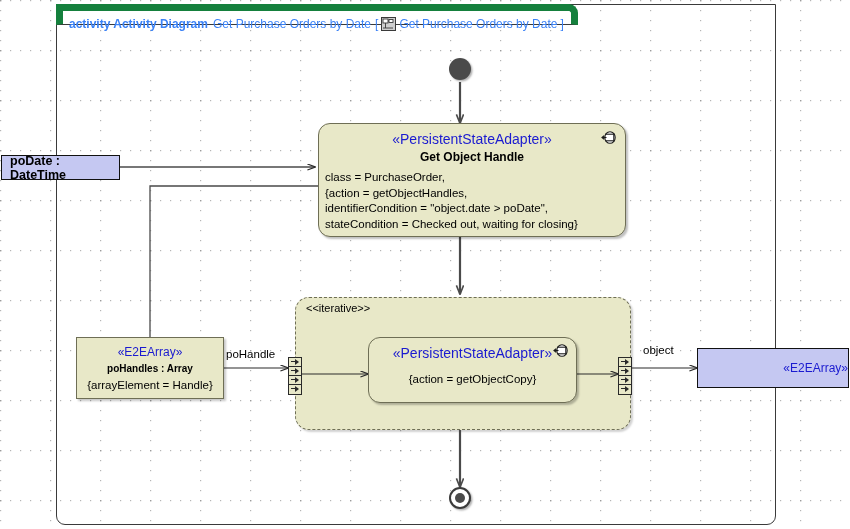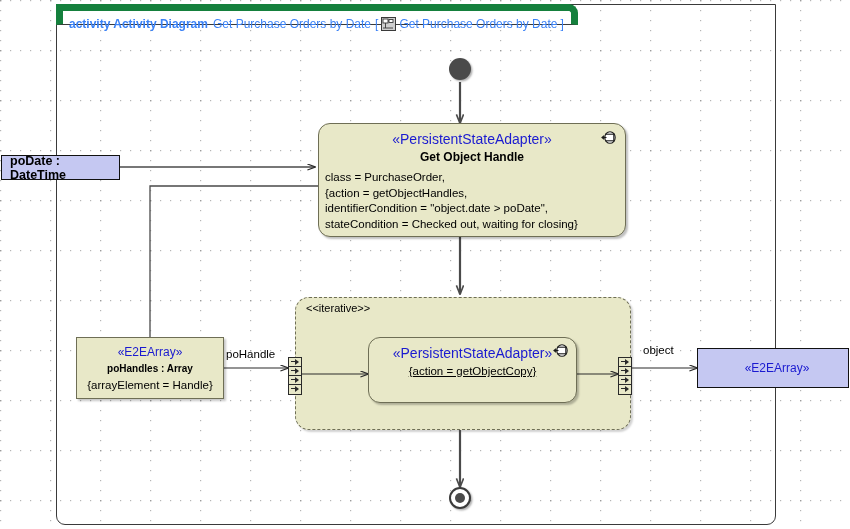--- a/index.html
+++ b/index.html
@@ -122,21 +122,21 @@
     right: 8px;
   }
 
   
   .objnode {
     background: #c5c8f2;
     border: 1px solid #111111;
     z-index: 5;
     display: flex;
     flex-direction: column;
-    align-items: center;
+    align-items: flex-end;
     justify-content: center;
     padding-left: 8px;
   }
   .objnode .stereo {
     color: #1a1ad0;
     font-size: 12px;
   }
   .objnode .oname {
     color: #000000;
     font-size: 12px;
@@ -392,21 +392,21 @@
 
   <div class="pinstack" style="left:618px; top:357px; width:14px; height:38px;">
     <div class="pin"></div>
     <div class="pin"></div>
     <div class="pin"></div>
     <div class="pin"></div>
   </div>
 
   <div class="node action" style="left:368px; top:337px; width:209px; height:66px; padding:7px 0 0 0; z-index:6;">
     <div class="stereo">«PersistentStateAdapter»</div>
-    <div class="props props-c" style="margin-top:3px;text-decoration:underline;">{action = getObjectCopy}</div>
+    <div class="props props-c" style="margin-top:11px;">{action = getObjectCopy}</div>
     <span class="adapter-icon" style="top:5px; right:7px;">
       <svg width="16" height="15" viewBox="0 0 16 15">
         <ellipse cx="9" cy="7.5" rx="5.2" ry="5.8" fill="#ffffff" stroke="#1a1a1a" stroke-width="1.1"></ellipse>
         <path d="M4.2,4.2 L12.8,4.2" stroke="#1a1a1a" stroke-width="1.1" fill="none"></path>
         <path d="M4.2,10.8 L12.8,10.8" stroke="#1a1a1a" stroke-width="1.1" fill="none"></path>
         <path d="M12.8,3.2 L12.8,11.8" stroke="#1a1a1a" stroke-width="1.1" fill="none"></path>
         <path d="M5.5,7.5 L1,7.5" stroke="#1a1a1a" stroke-width="1.1" fill="none"></path>
         <path d="M3.2,5.8 L1,7.5 L3.2,9.2" stroke="#1a1a1a" stroke-width="1.1" fill="none"></path>
       </svg>
     </span>

